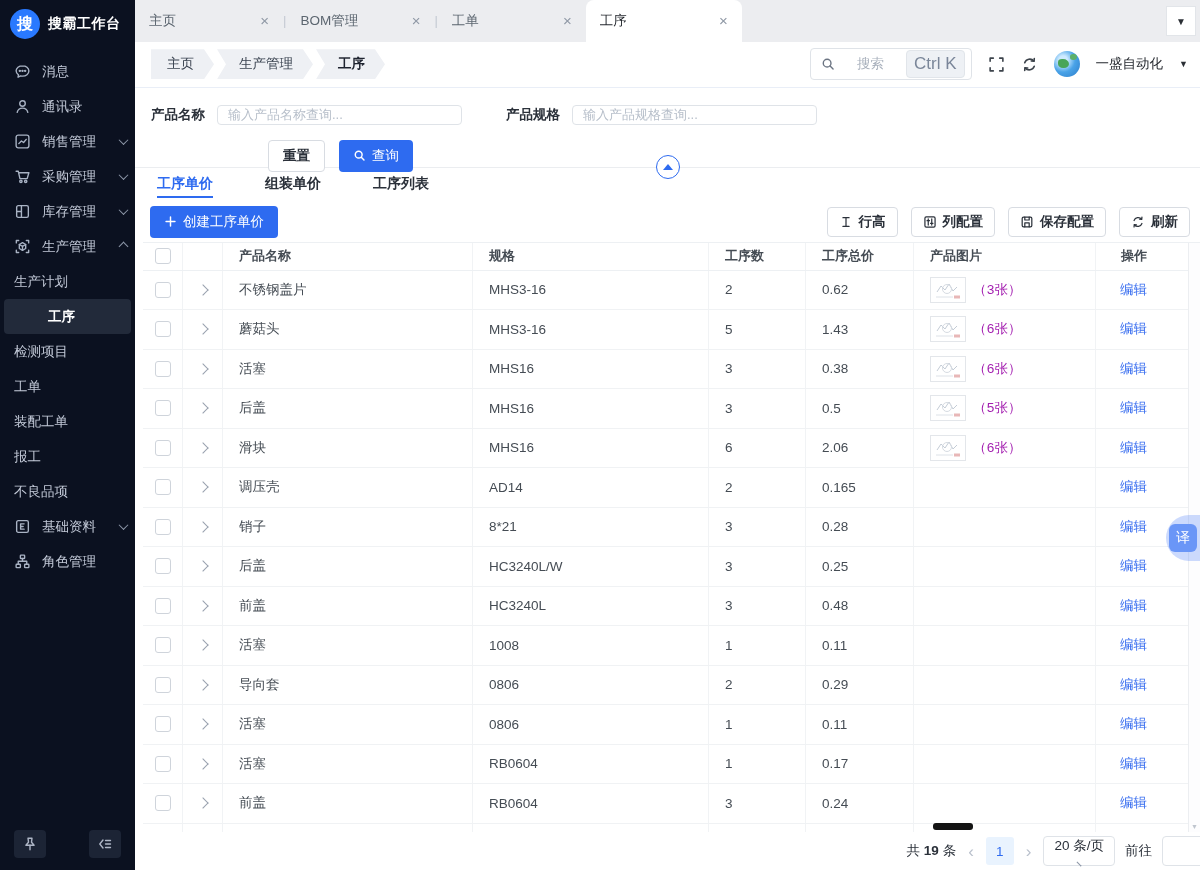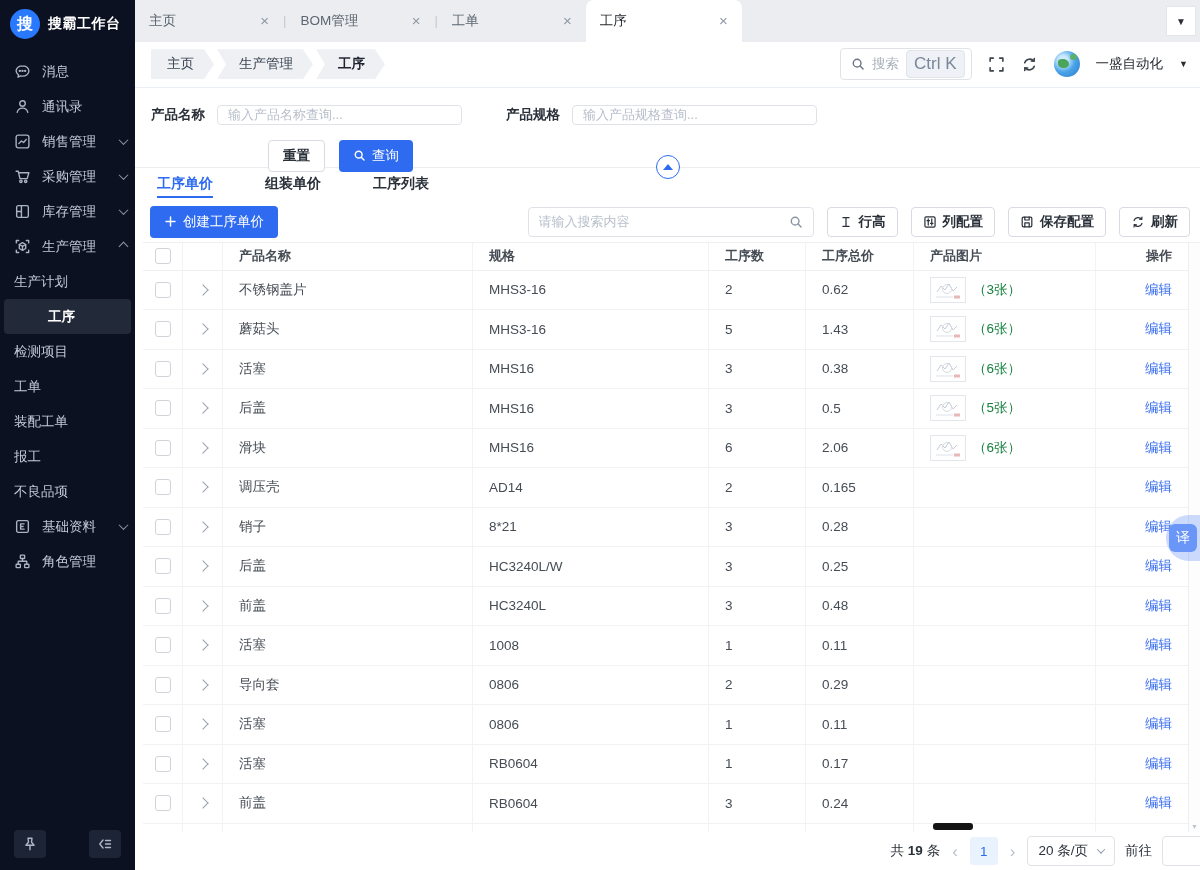--- a/index.html
+++ b/index.html
@@ -37,21 +37,21 @@
   .tab-sep { align-self:center; color:#c3c9d2; font-size:13px; }
   .tab-more { position:absolute; right:4px; top:6px; width:30px; height:30px; background:#fff; border:1px solid #e2e5e9; display:flex; align-items:center; justify-content:center; font-size:10px; color:#2a2e34; cursor:pointer; }
 
   
   .header { height:46px; background:#fff; display:flex; align-items:center; justify-content:space-between; padding:0 12px 0 16px; border-bottom:1px solid #e9eef7; }
   .breadcrumb { display:flex; align-items:center; }
   .crumb { background:#eef0f4; color:#3a4350; font-size:13.5px; height:30px; line-height:30px; padding:0 20px 0 16px; clip-path:polygon(0 0, calc(100% - 10px) 0, 100% 50%, calc(100% - 10px) 100%, 0 100%); }
   .crumb + .crumb { margin-left:3px; clip-path:polygon(0 0, calc(100% - 10px) 0, 100% 50%, calc(100% - 10px) 100%, 0 100%, 9px 50%); padding-left:22px; }
   .crumb.last { font-weight:bold; color:#1f2430; }
   .header-right { display:flex; align-items:center; gap:16px; }
-  .hsearch { display:flex; align-items:center; gap:7px; border:1px solid #dfe3e8; border-radius:4px; height:32px; padding:0 6px 0 10px; min-width:128px; cursor:text; }
+  .hsearch { display:flex; align-items:center; gap:22px; border:1px solid #dfe3e8; border-radius:4px; height:32px; padding:0 6px 0 10px; min-width:128px; cursor:text; }
   .hsearch svg { width:14px; height:14px; stroke:#6b7482; fill:none; stroke-width:1.6; stroke-linecap:round; }
   .hsearch .ph { color:#a8b0bc; font-size:13.5px; }
   .kbd { background:#eef1f5; border:1px solid #e1e5ea; border-radius:4px; color:#7a8699; font-size:17px; padding:3px 7px; }
   .icon-btn { background:none; border:none; cursor:pointer; display:flex; align-items:center; }
   .icon-btn svg { width:17px; height:17px; stroke:#3c434b; fill:none; stroke-width:1.5; stroke-linecap:round; stroke-linejoin:round; }
   .avatar { width:26px; height:26px; border-radius:50%; background:radial-gradient(circle at 35% 35%, #cdeaff 0 18%, #4aa3e8 50%, #2b7cc9 100%); position:relative; overflow:hidden; flex:0 0 26px; }
   .avatar::after { content:""; position:absolute; left:4px; top:8px; width:11px; height:9px; background:#49a558; border-radius:40% 60% 50% 50%; }
   .avatar::before { content:""; position:absolute; right:3px; top:3px; width:7px; height:6px; background:#5cb06a; border-radius:50% 40% 60% 50%; }
   .user-name { font-size:13.5px; color:#1f2329; white-space:nowrap; }
   .caret-down { font-size:9px; color:#2a2e34; }
@@ -85,41 +85,41 @@
   .t-search svg { width:14px; height:14px; stroke:#8a94a3; fill:none; stroke-width:1.6; stroke-linecap:round; }
   .tool-btn { height:30px; padding:0 11px; background:#fff; border:1px solid #d8dce2; border-radius:4px; font-size:13.5px; font-weight:bold; color:#2b313a; cursor:pointer; display:inline-flex; align-items:center; gap:6px; font-family:"Liberation Sans",sans-serif; }
   .tool-btn svg { width:14px; height:14px; stroke:#2b313a; fill:none; stroke-width:1.4; stroke-linecap:round; stroke-linejoin:round; }
 
   
   .table-area { height:592px; position:relative; overflow:hidden; margin:0 0 0 8px; border-top:1px solid #edf0f3; }
   .tgrid { display:grid; grid-template-columns:40px 40px 250px 236px 97px 108px 182px 1fr; }
   .thead { height:28px; border-bottom:1px solid #edf0f3; }
   .thead .tcell { font-weight:bold; color:#454c54; font-size:13px; }
   .tcell { display:flex; align-items:center; padding:0 0 0 16px; border-right:1px solid #f1f3f5; font-size:13.5px; color:#454c54; overflow:hidden; white-space:nowrap; }
-  .tcell.last { border-right:none; justify-content:flex-end; padding-right:28px; }
+  .tcell.last { border-right:none; justify-content:flex-end; padding-right:53px; }
   .tcell.center-col { justify-content:center; padding-left:0; }
   .trow { height:39.5px; border-bottom:1px solid #f0f2f4; background:#fff; }
   .cb { width:16px; height:16px; border:1px solid #cfd4db; border-radius:3px; background:#fff; cursor:pointer; }
   .rchev { width:8px; height:8px; border-right:1.6px solid #98a1ae; border-bottom:1.6px solid #98a1ae; transform:rotate(-45deg); display:inline-block; cursor:pointer; }
   .edit-link { color:#3a6ff0; font-size:13.5px; cursor:pointer; font-weight:normal; }
   .thumb { width:36px; height:26px; border:1px solid #e3e6ea; background:#fff; margin-right:7px; flex:0 0 36px; display:flex; align-items:center; justify-content:center; }
-  .img-count { color:#15803d; }
+  .img-count { color:#a21caf;font-family:Liberation Mono, monospace; }
   .vscroll { position:absolute; right:0; top:0; bottom:0; width:12px; background:#fdfdfe; border-left:1px solid #eceef1; }
   .vscroll .vdown { position:absolute; bottom:2px; left:2px; font-size:7px; color:#c0c6cf; }
   .hthumb { position:absolute; left:790px; top:580px; width:40px; height:7px; background:#141414; border-radius:3px; }
   .float-translate { position:absolute; right:0; top:515px; width:34px; height:46px; background:rgba(110,150,250,.35); border-radius:23px 0 0 23px; display:flex; align-items:center; justify-content:flex-end; padding-right:3px; z-index:20; cursor:pointer; }
   .float-translate .inner { width:28px; height:28px; background:#6a96f7; border-radius:6px; color:#fff; font-size:14px; display:flex; align-items:center; justify-content:center; }
 
   
   .pagination { height:38px; display:flex; align-items:center; justify-content:flex-end; gap:10px; padding-right:12px; overflow:hidden; background:#fff; }
   .pg-total { font-size:13.5px; color:#2b313a; }
   .pg-total b { font-weight:bold; }
   .pg-arrow { color:#b9c0cc; font-size:17px; cursor:pointer; padding:0 2px; line-height:1; }
   .pg-page { width:28px; height:28px; background:#e9f3fe; color:#2e6bf0; border-radius:3px; font-size:13.5px; display:flex; align-items:center; justify-content:center; cursor:pointer; }
-  .pg-size { height:30px; border:1px solid #dfe3e8; border-radius:4px; display:flex; align-items:center; gap:10px; padding:0 10px; font-size:13.5px; color:#2b313a; cursor:pointer; }
+  .pg-size { height:30px; border:1px solid #dfe3e8; border-radius:4px; display:flex; align-items:center; gap:10px; padding:0 10px; font-size:13.5px; color:#2b313a; cursor:pointer;flex-direction:column; }
   .pg-size .chev { width:6px; height:6px; }
   .pg-goto { font-size:13.5px; color:#2b313a; }
   .pg-input { width:70px; height:30px; border:1px solid #dfe3e8; border-radius:4px; margin-right:-44px; outline:none; }
 </style>
 </head>
 <body>
 
 <div class="app">
 
   <aside class="sidebar">
@@ -344,27 +344,20 @@
 
     <div class="toolbar">
       <button class="btn-primary">
         <svg viewBox="0 0 16 16">
             <line x1="8" y1="2.5" x2="8" y2="13.5"></line>
             <line x1="2.5" y1="8" x2="13.5" y2="8"></line>
           </svg>
         <span>创建工序单价</span>
       </button>
       <div class="toolbar-right">
-        <div class="t-search">
-          <input placeholder="请输入搜索内容" style="">
-          <svg viewBox="0 0 16 16">
-              <circle cx="7" cy="7" r="4.4"></circle>
-              <line x1="10.4" y1="10.4" x2="13.8" y2="13.8"></line>
-            </svg>
-        </div>
         <button class="tool-btn">
           <svg viewBox="0 0 16 16">
               <line x1="8" y1="3" x2="8" y2="13"></line>
               <line x1="4.5" y1="3" x2="11.5" y2="3"></line>
               <line x1="4.5" y1="13" x2="11.5" y2="13"></line>
             </svg>
           <span>行高</span>
         </button>
         <button class="tool-btn">
           <svg viewBox="0 0 16 16">

